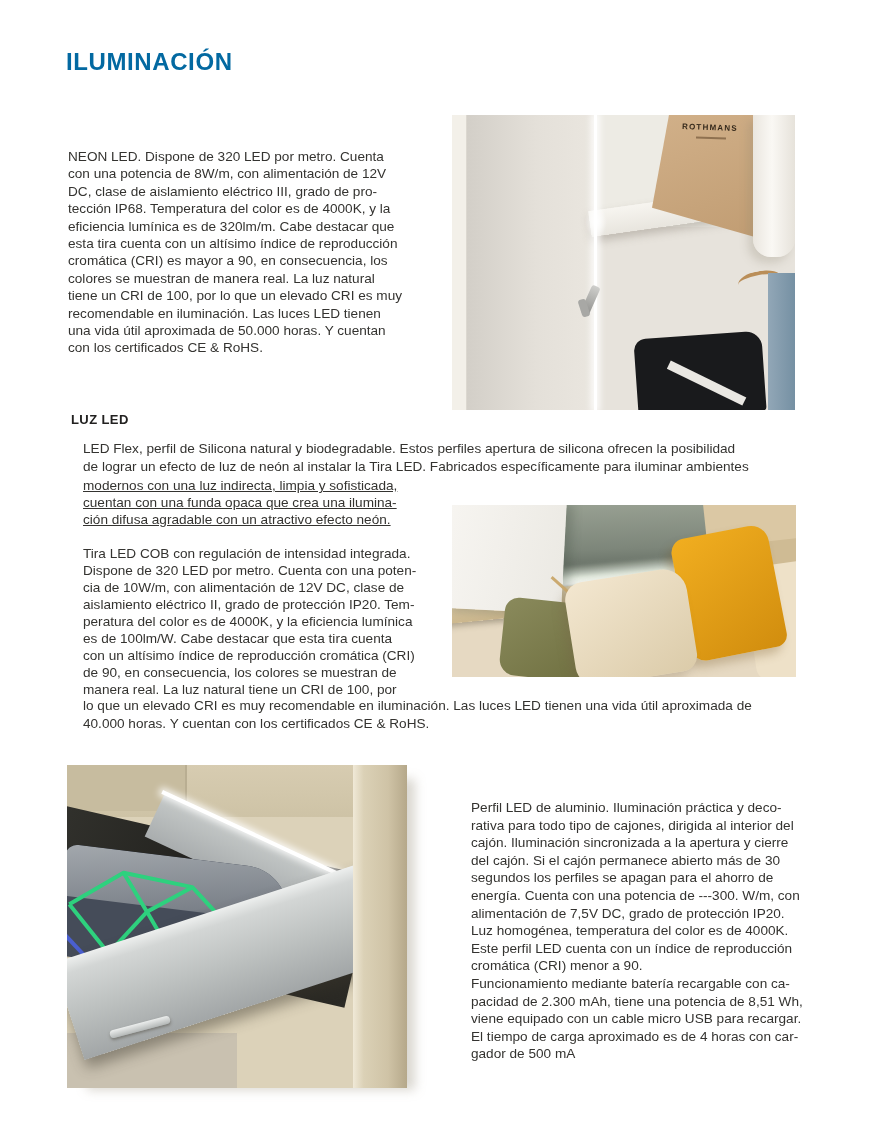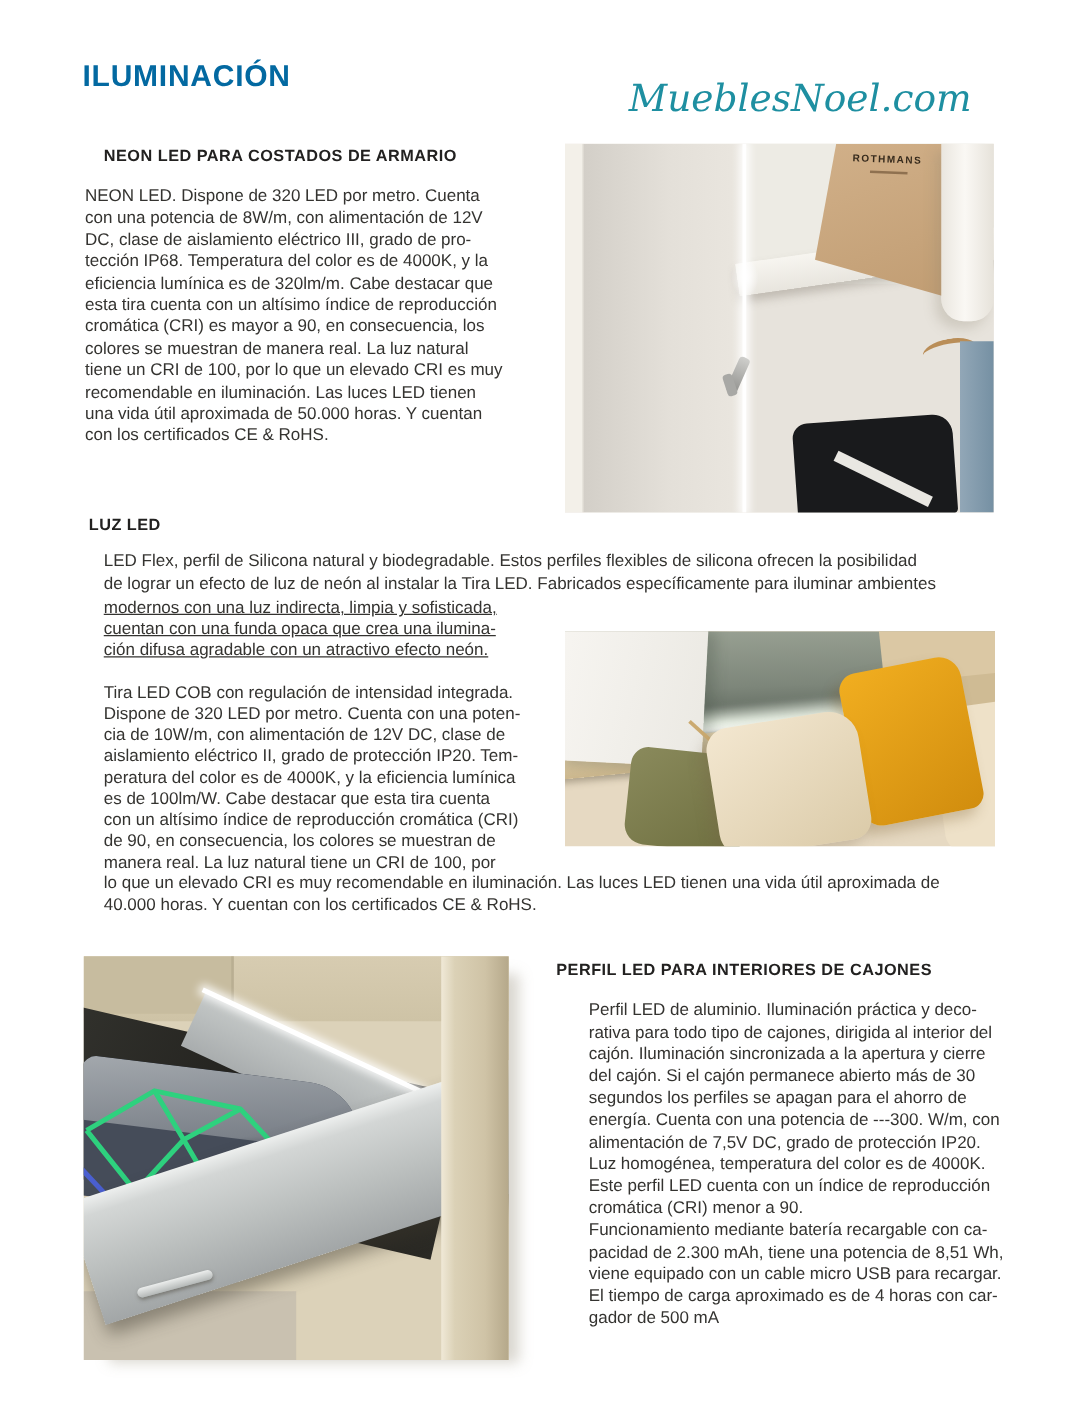--- a/index.html
+++ b/index.html
@@ -83,23 +83,21 @@
             border-radius:4px;transform:rotate(-15deg);z-index:5;box-shadow:0 2px 3px rgba(80,75,65,.5);}
   .d-wood-right{right:0;top:0;width:54px;height:100%;z-index:6;
                 background:linear-gradient(90deg,#f0e9d7 0%,#dbd1b6 20%,#cfc3a6 65%,#b5a88a 100%);}
 </style>
 </head>
 <body>
 
 <div class="page">
 
   <div class="abs title" style="left:66px;top:48px;">ILUMINACIÓN</div>
-  <div class="abs brand" style="left:503px;top:62px;">MueblesNoel.com</div>
-
-  <div class="abs sec-h" style="left:83px;top:117px;">NEON LED PARA COSTADOS DE ARMARIO</div>
+
   <div class="abs body-txt" style="left:68px;top:148px;width:378px;">NEON LED. Dispone de 320 LED por metro. Cuenta
 con una potencia de 8W/m, con alimentación de 12V
 DC, clase de aislamiento eléctrico III, grado de pro-
 tección IP68. Temperatura del color es de 4000K, y la
 eficiencia lumínica es de 320lm/m. Cabe destacar que
 esta tira cuenta con un altísimo índice de reproducción
 cromática (CRI) es mayor a 90, en consecuencia, los
 colores se muestran de manera real.  La luz natural
 tiene un CRI de 100, por lo que un elevado CRI es muy
 recomendable en iluminación. Las luces LED tienen
@@ -124,21 +122,21 @@
     </div>
     <div class="abs w-led"></div>
     <div class="abs w-ledglow"></div>
     <div class="abs w-hinge">
         <span class="h1"></span>
         <span class="h2"></span>
       </div>
   </div>
 
   <div class="abs sec-h" style="left:71px;top:412px;">LUZ LED</div>
-  <div class="abs body-txt lh18" style="left:83px;top:440px;width:782px;">LED Flex, perfil de Silicona natural y biodegradable. Estos perfiles flexibles de silicona ofrecen la posibilidad
+  <div class="abs body-txt lh18" style="left:83px;top:440px;width:782px;">LED Flex, perfil de Silicona natural y biodegradable. Estos perfiles apertura de silicona ofrecen la posibilidad
 de lograr un efecto de luz de neón al instalar la Tira LED. Fabricados específicamente para iluminar ambientes</div>
   <div class="abs body-txt lh17" style="left:83px;top:477px;width:382px;text-decoration:underline;">modernos con una luz indirecta, limpia y sofisticada,
 cuentan con una funda opaca que crea una ilumina-
 ción difusa agradable con un atractivo efecto neón.</div>
   <div class="abs body-txt lh17" style="left:83px;top:545px;width:382px;">Tira LED COB con regulación de intensidad integrada.
 Dispone de 320 LED por metro. Cuenta con una poten-
 cia de 10W/m, con alimentación de 12V DC, clase de
 aislamiento eléctrico II, grado de protección IP20. Tem-
 peratura del color es de 4000K, y la eficiencia lumínica
 es de 100lm/W. Cabe destacar que esta tira cuenta
@@ -177,21 +175,20 @@
         <polyline points="88,58 55,104" fill="none" stroke="#2ed17e" stroke-width="4"></polyline>
         <polyline points="6,88 30,108" fill="none" stroke="#4a5fd0" stroke-width="4"></polyline>
       </svg>
     </div>
     <div class="abs d-floor"></div>
     <div class="abs d-front"></div>
     <div class="abs d-handle"></div>
     <div class="abs d-wood-right"></div>
   </div>
 
-  <div class="abs sec-h" style="left:445px;top:768px;">PERFIL LED PARA INTERIORES DE CAJONES</div>
   <div class="abs body-txt" style="left:471px;top:799px;width:415px;line-height:17.6px;">Perfil LED de aluminio. Iluminación práctica y deco-
 rativa para todo tipo de cajones, dirigida al interior del
 cajón. Iluminación sincronizada a la apertura y cierre
 del cajón. Si el cajón permanece abierto más de 30
 segundos los perfiles se apagan para el ahorro de
 energía. Cuenta con una potencia de ---300. W/m, con
 alimentación de 7,5V DC, grado de protección IP20.
 Luz homogénea, temperatura del color es de 4000K.
 Este perfil LED cuenta con un índice de reproducción
 cromática (CRI) menor a  90.

